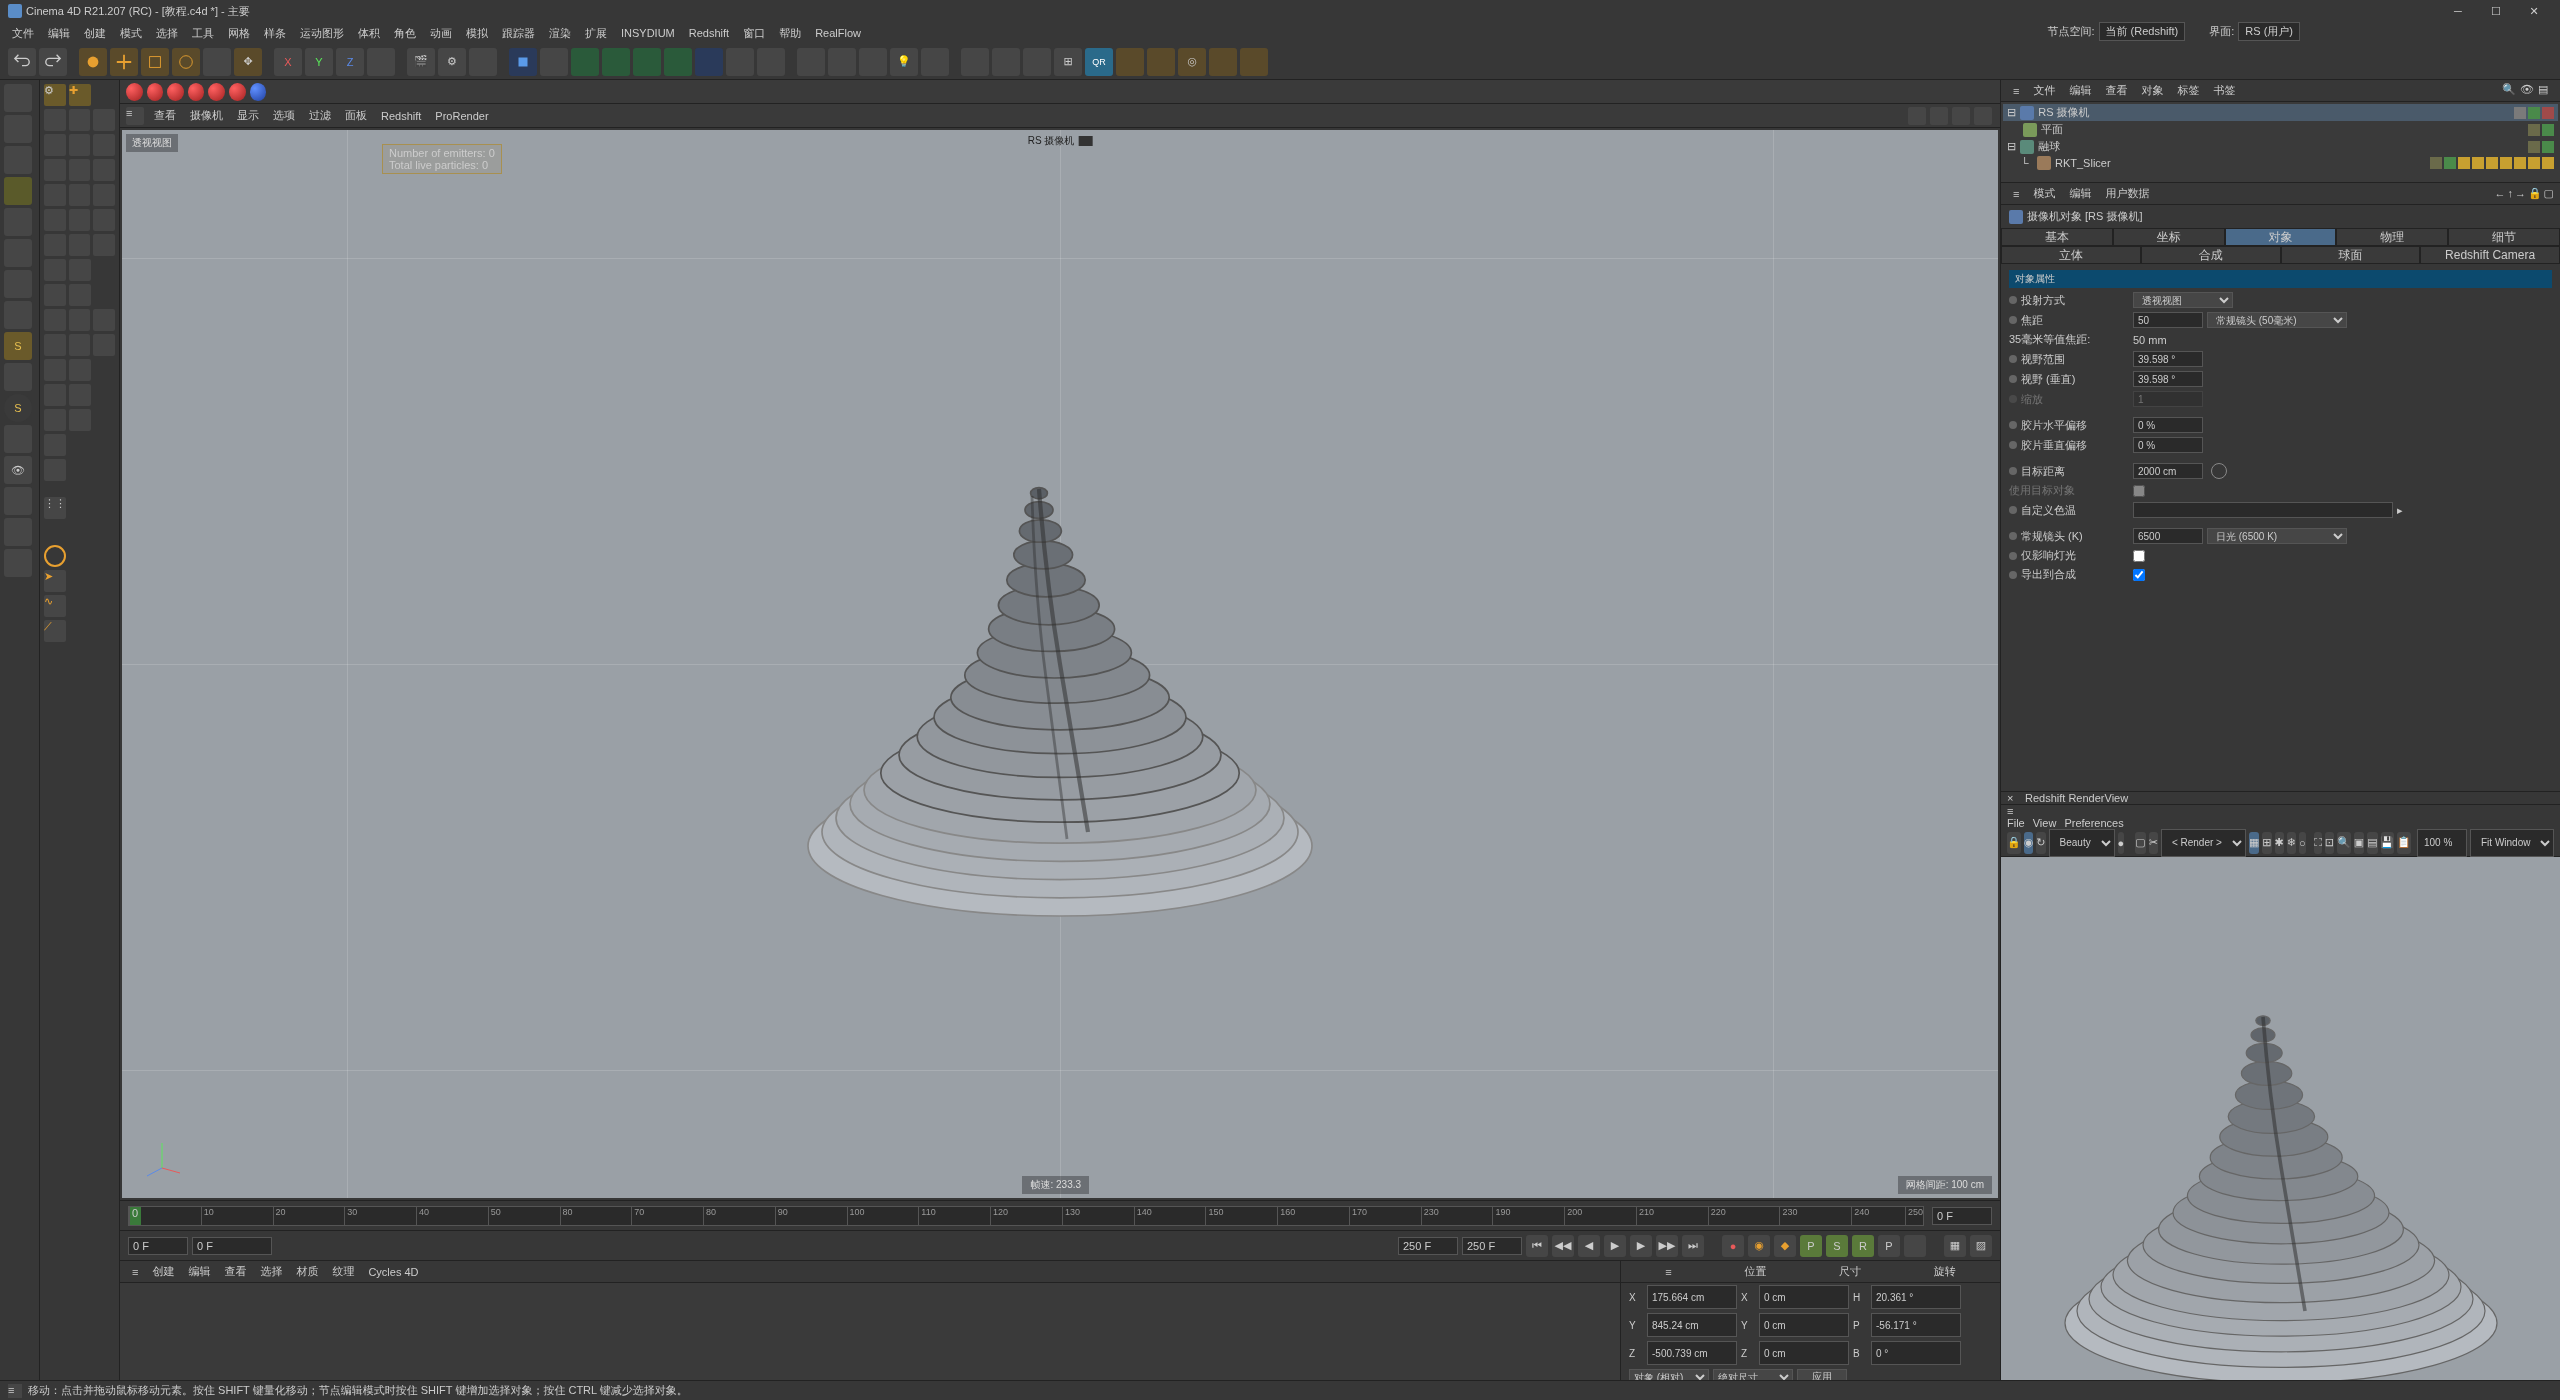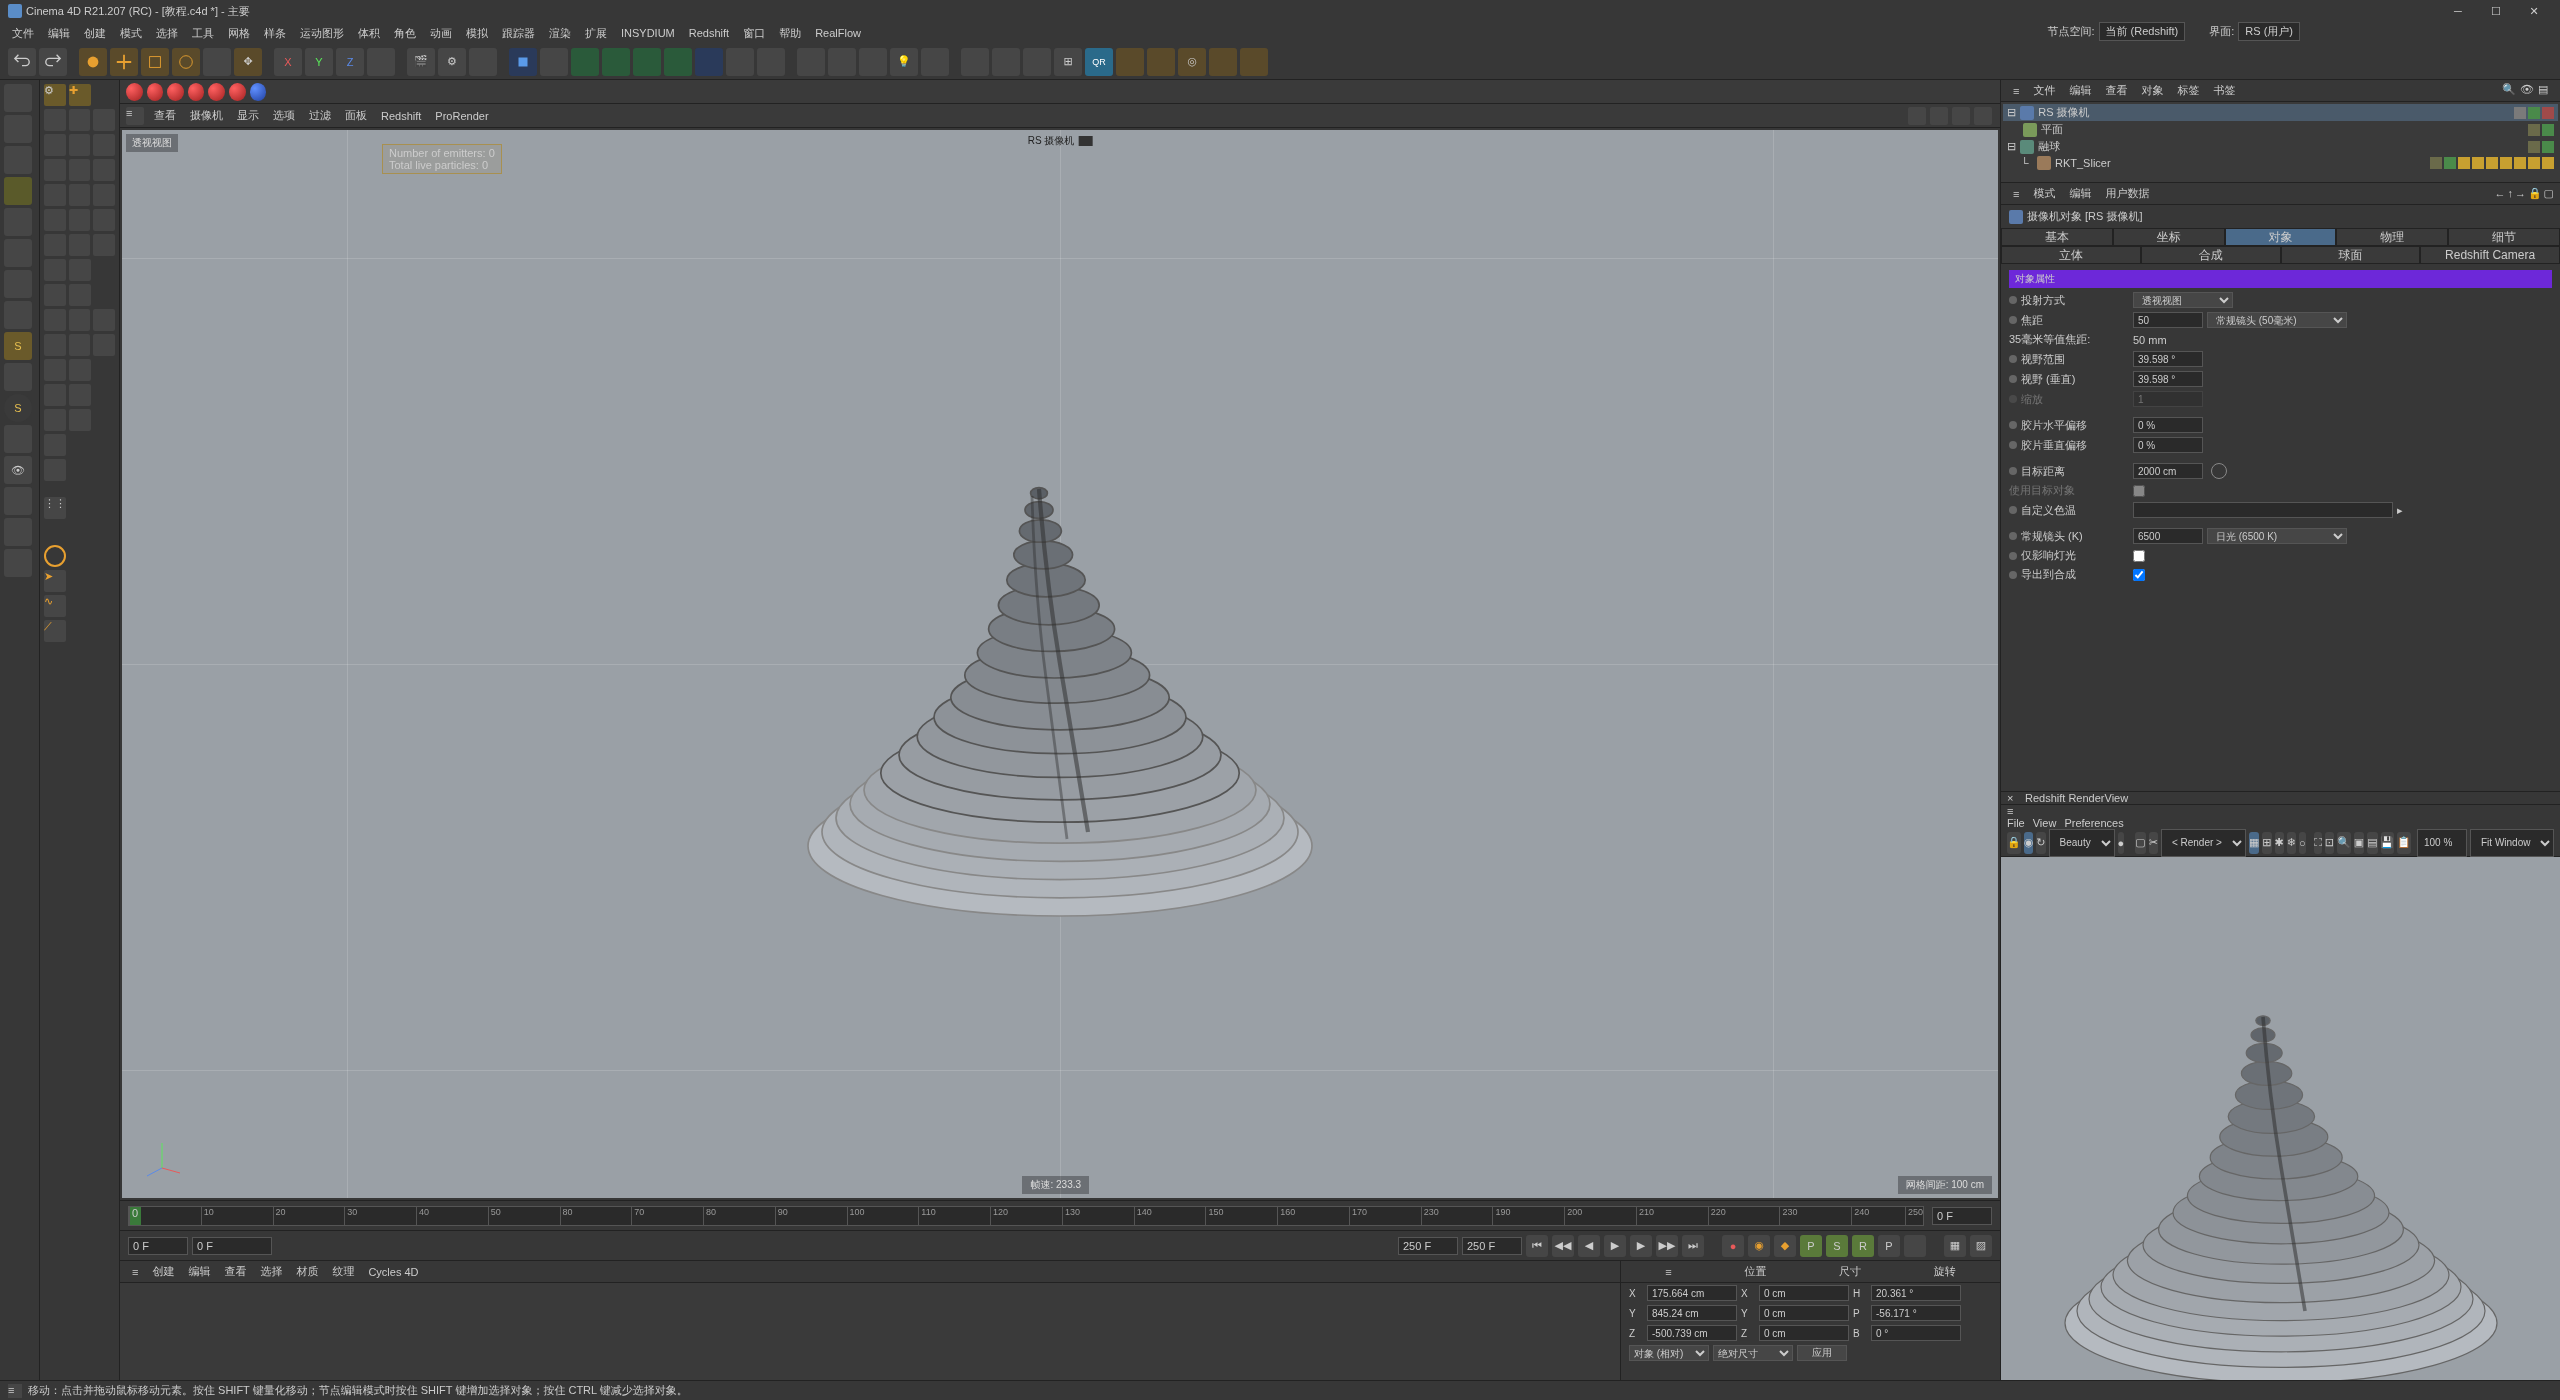--- a/index.html
+++ b/index.html
@@ -45,21 +45,21 @@
 .frm{width:60px;height:18px;background:#2a2a2a;border:1px solid #555;padding:0 4px;color:#ccc}
 .pbtn{width:22px;height:22px;background:#464646;border-radius:3px;cursor:pointer;display:flex;align-items:center;justify-content:center}
 .bottompanel{height:140px;background:#373737;border-top:1px solid #222;display:flex}
 .matpanel{flex:1;display:flex;flex-direction:column}
 .matheader{height:22px;display:flex;align-items:center;padding:0 6px;gap:2px;border-bottom:1px solid #222}
 .matheader span{padding:2px 6px;cursor:pointer}
 .coordpanel{width:380px;border-left:1px solid #222;display:flex;flex-direction:column}
 .coordheader{height:22px;display:flex;align-items:center;justify-content:space-around;border-bottom:1px solid #222;padding:0 8px}
 .coordrow{display:flex;align-items:center;padding:2px 8px;gap:4px}
 .coordrow label{width:14px;font-size:10px}
-.cinput{width:90px;height:16px;background:#2a2a2a;border:1px solid #555;padding:0 4px;font-size:10px;color:#ccc}
+.cinput{width:90px;height:24px;background:#2a2a2a;border:1px solid #555;padding:0 4px;font-size:10px;color:#ccc}
 .csel{width:80px;height:16px;background:#464646;border:1px solid #555;font-size:10px;color:#ccc}
 .cbtn{width:50px;height:16px;background:#464646;border:1px solid #555;font-size:10px;color:#ccc;text-align:center;cursor:pointer}
 .rightcol{width:560px;background:#373737;border-left:1px solid #222;display:flex;flex-direction:column}
 .objheader{height:22px;display:flex;align-items:center;padding:0 6px;gap:2px;border-bottom:1px solid #222}
 .objheader span{padding:2px 6px;cursor:pointer}
 .objheader .ri{margin-left:auto;display:flex;gap:2px}
 .objheader .ri .ic{width:16px;height:16px;cursor:pointer}
 .objlist{flex:0 0 80px;background:#3a3a3a;padding:2px;overflow:auto}
 .objitem{display:flex;align-items:center;padding:1px 4px;gap:4px;font-size:10px}
 .obji{width:14px;height:14px;background:#5a7aaa;border-radius:2px}
@@ -73,21 +73,21 @@
 .attrtabs{display:flex;flex-wrap:wrap}
 .atab{flex:1;min-width:80px;height:18px;background:#3a3a3a;border:1px solid #222;display:flex;align-items:center;justify-content:center;font-size:12px;cursor:pointer}
 .atab.act{background:#4a6a8a}
 .attrbody{flex:1;padding:4px 8px;overflow:auto}
 .arow{display:flex;align-items:center;padding:2px 0;gap:4px}
 .alabel{width:120px;font-size:10px;display:flex;align-items:center;gap:4px}
 .dot{width:8px;height:8px;border-radius:50%;background:#666}
 .ainput{width:70px;height:16px;background:#2a2a2a;border:1px solid #555;padding:0 4px;font-size:10px;color:#ccc}
 .asel{height:16px;background:#464646;border:1px solid #555;padding:0 4px;font-size:10px;color:#ccc}
 .achk{width:12px;height:12px}
-.section-title{background:#6d28d9;padding:2px 6px;margin:2px 0;font-size:10px}
+.section-title{background:#0c4a6e;padding:2px 6px;margin:2px 0;font-size:10px}
 .nodespace{position:absolute;top:22px;right:260px;display:flex;align-items:center;gap:4px;font-size:10px}
 .nodespace .ns{background:#2a2a2a;border:1px solid #555;padding:1px 6px}
 .rvpanel{flex:1;border-top:1px solid #222;display:flex;flex-direction:column;min-height:400px}
 .rvtitle{height:20px;display:flex;align-items:center;padding:0 6px;border-bottom:1px solid #222;gap:6px}
 .rvtitle .x{width:12px;height:12px;cursor:pointer}
 .rvmenu{height:20px;display:flex;align-items:center;padding:0 6px;gap:8px;font-size:10px}
 .rvtoolbar{height:28px;display:flex;align-items:center;padding:0 6px;gap:3px;border-bottom:1px solid #222}
 .rvb{width:22px;height:22px;background:#464646;border-radius:3px;cursor:pointer;display:flex;align-items:center;justify-content:center}
 .rvb.act{background:#4a6a8a}
 .rvsel{height:28px;background:#2a2a2a;border:1px solid #555;padding:0 6px;font-size:10px;color:#ccc}

